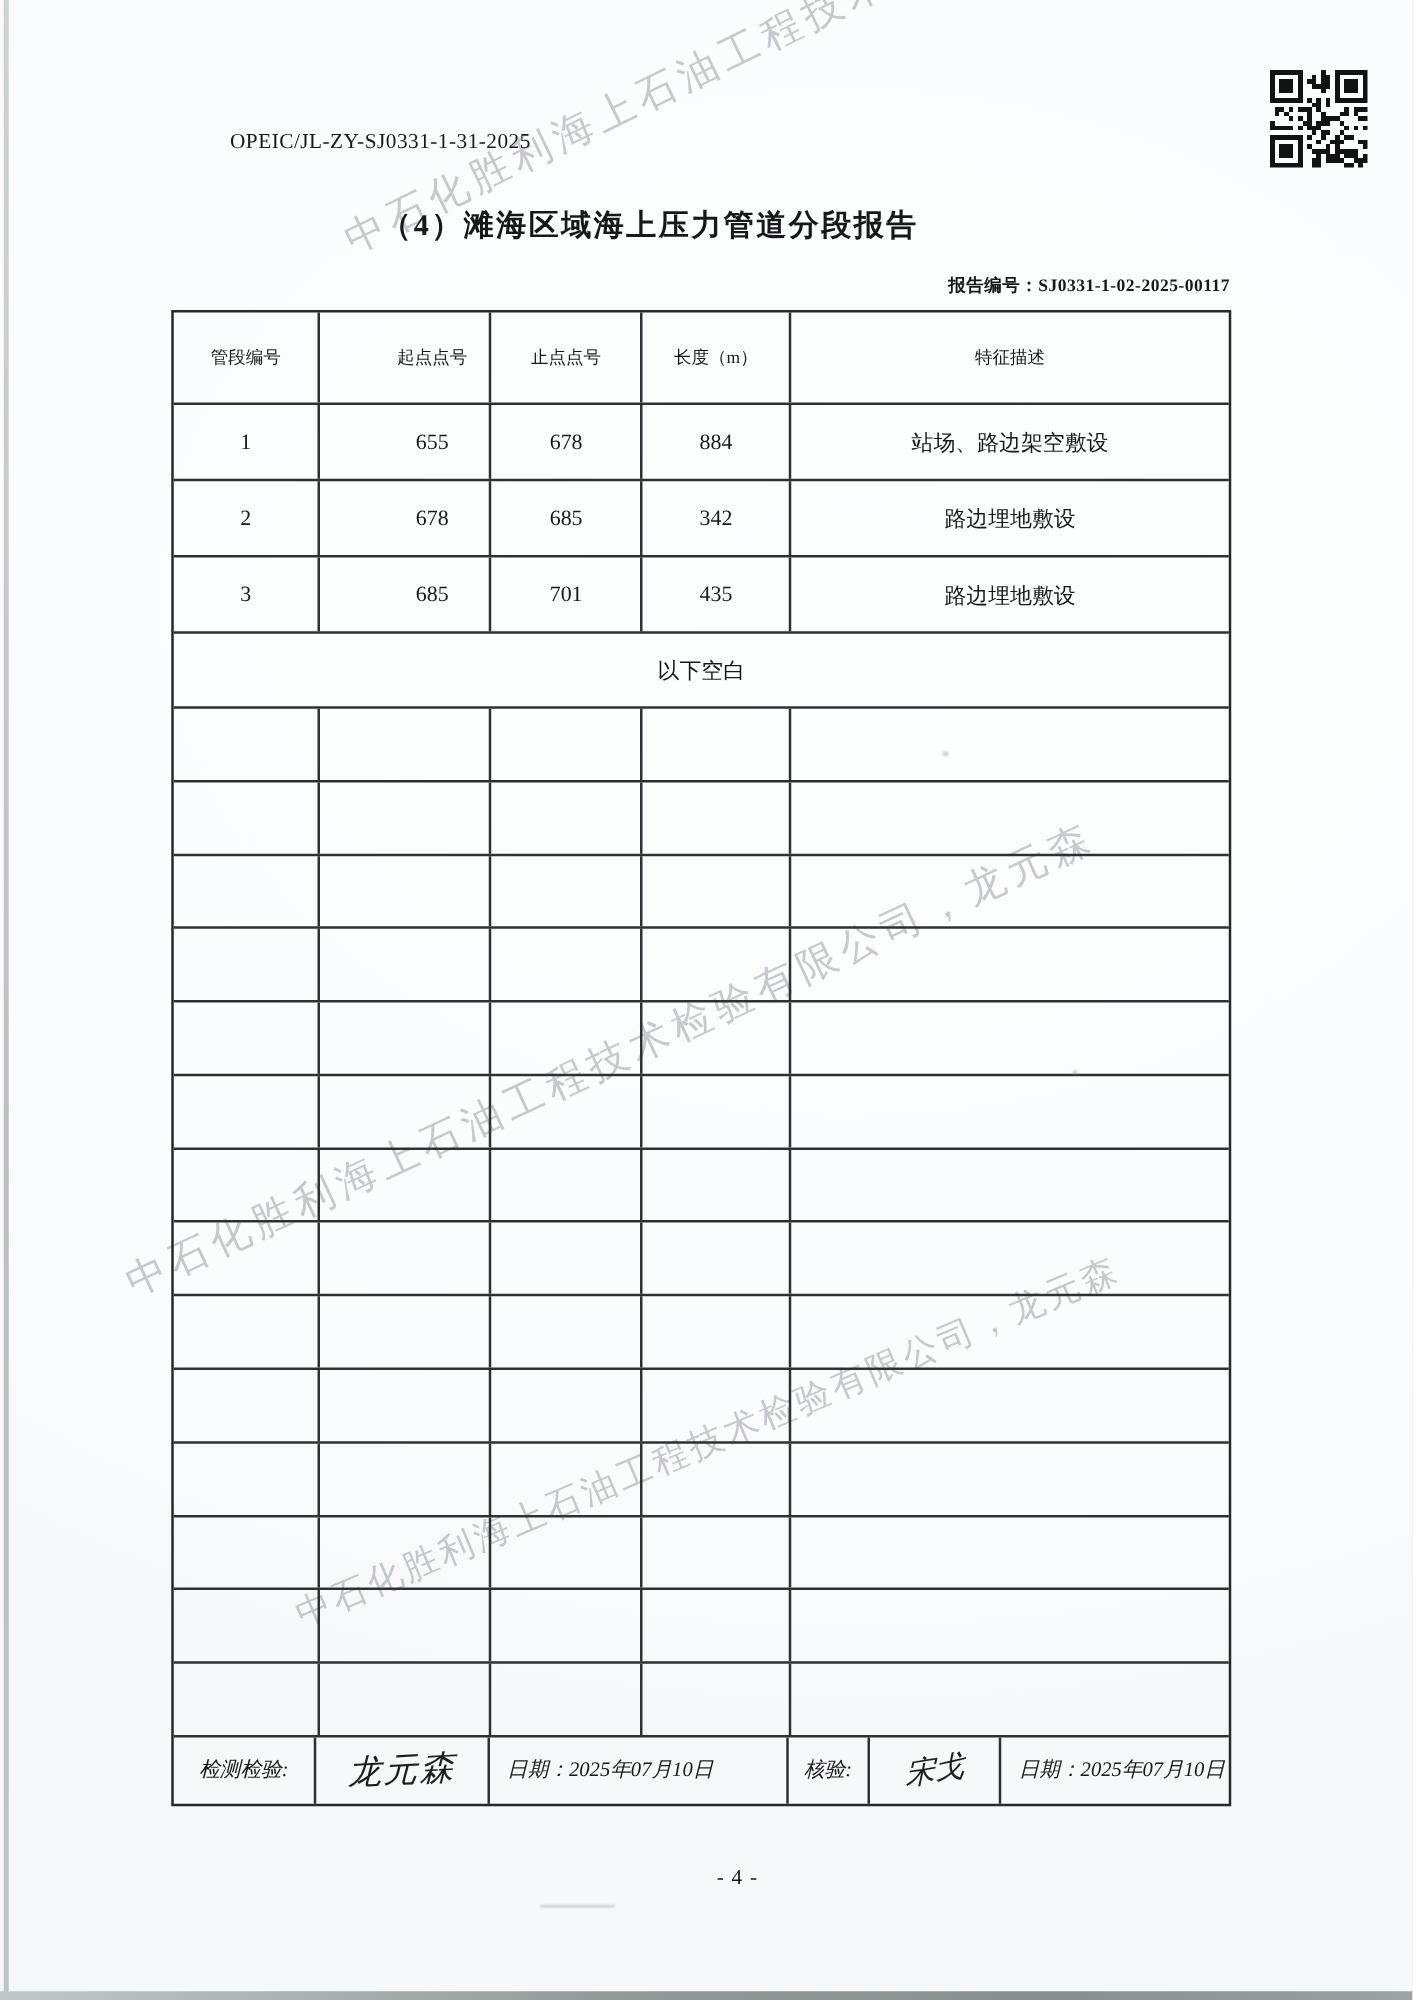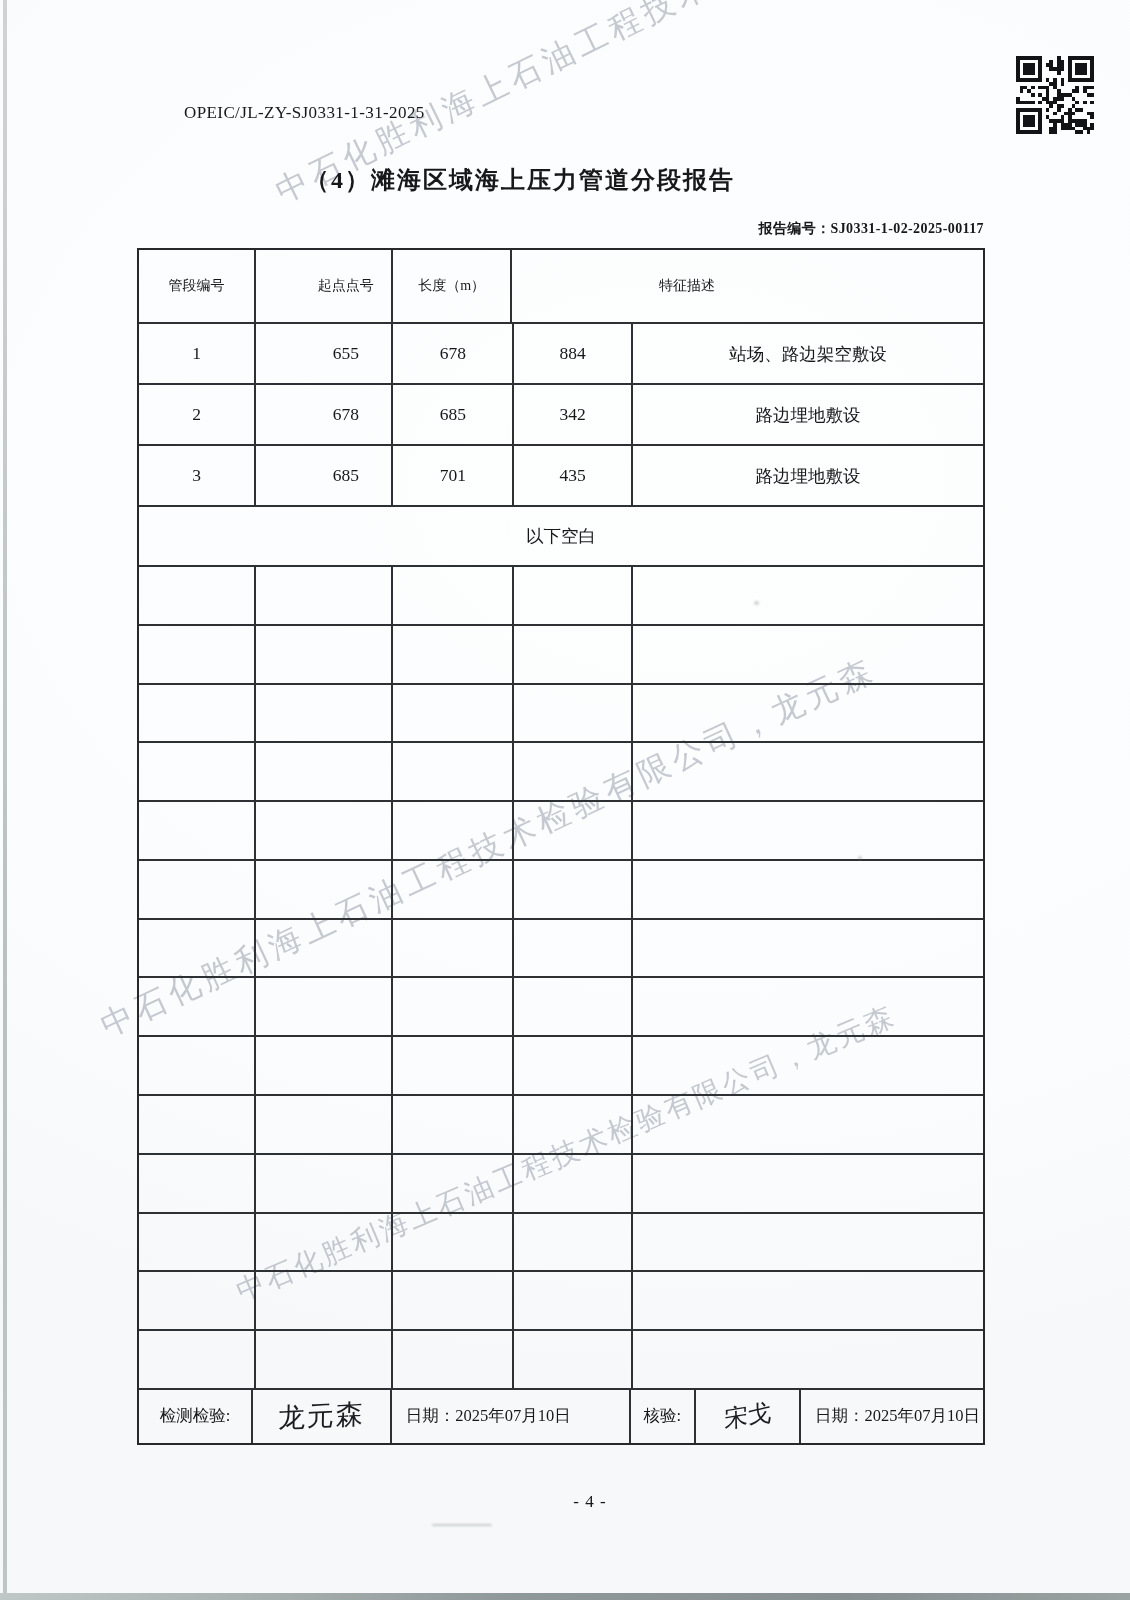--- a/index.html
+++ b/index.html
@@ -55,21 +55,21 @@
     display:flex;flex-direction:column;
     border:2.5px solid var(--line-outer);
     box-sizing:border-box;
     background:transparent;
   }
   .row{display:flex;border-top:2px solid var(--line);}
   .row.header-row{border-top:none;height:72px;}
   .row.data-row{height:59px;}
   .row.blank-row{height:58px;}
   .row.empty-row{flex:1 1 0;}
-  .row.sig-row{height:53px;}
+  .row.sig-row{height:53px;font-style:italic;}
   .cell{
     display:flex;align-items:center;justify-content:center;
     box-sizing:border-box;font-size:17.5px;text-align:center;
     overflow:hidden;
   }
   .cell + .cell{border-left:2px solid var(--line);}
   .header-row .cell{font-size:14px;}
   .c1{width:13.65%;}.c2{width:16.25%;padding-left:44px;}.c3{width:14.35%;}.c4{width:14.05%;}.c5{width:41.7%;}
   .full{width:100%;}
   .s1{width:13.3%;}.s2{width:16.4%;}.s3{width:28.3%;justify-content:flex-start;padding-left:14px;text-align:left;}
@@ -309,20 +309,21 @@
         <rect x="63.14" y="74.29" width="3.71" height="3.71"></rect>
         <rect x="70.57" y="74.29" width="3.71" height="3.71"></rect>
       </svg></div>
   <div class="title">（4）滩海区域海上压力管道分段报告</div>
   <div class="report-no"><span>报告编号：</span><span>SJ0331-1-02-2025-00117</span></div>
 
   <div class="ptable">
     <div class="row header-row">
       <div class="cell c1">管段编号</div>
       <div class="cell c2">起点点号</div>
+      <div class="cell c3">止点点号</div>
       <div class="cell c4">长度（m）</div>
       <div class="cell c5">特征描述</div>
     </div>
 
     <div class="rows-host" id="data-rows"><div class="row data-row">
           <div class="cell c1">1</div>
           <div class="cell c2">655</div>
           <div class="cell c3">678</div>
           <div class="cell c4">884</div>
           <div class="cell c5">站场、路边架空敷设</div>

